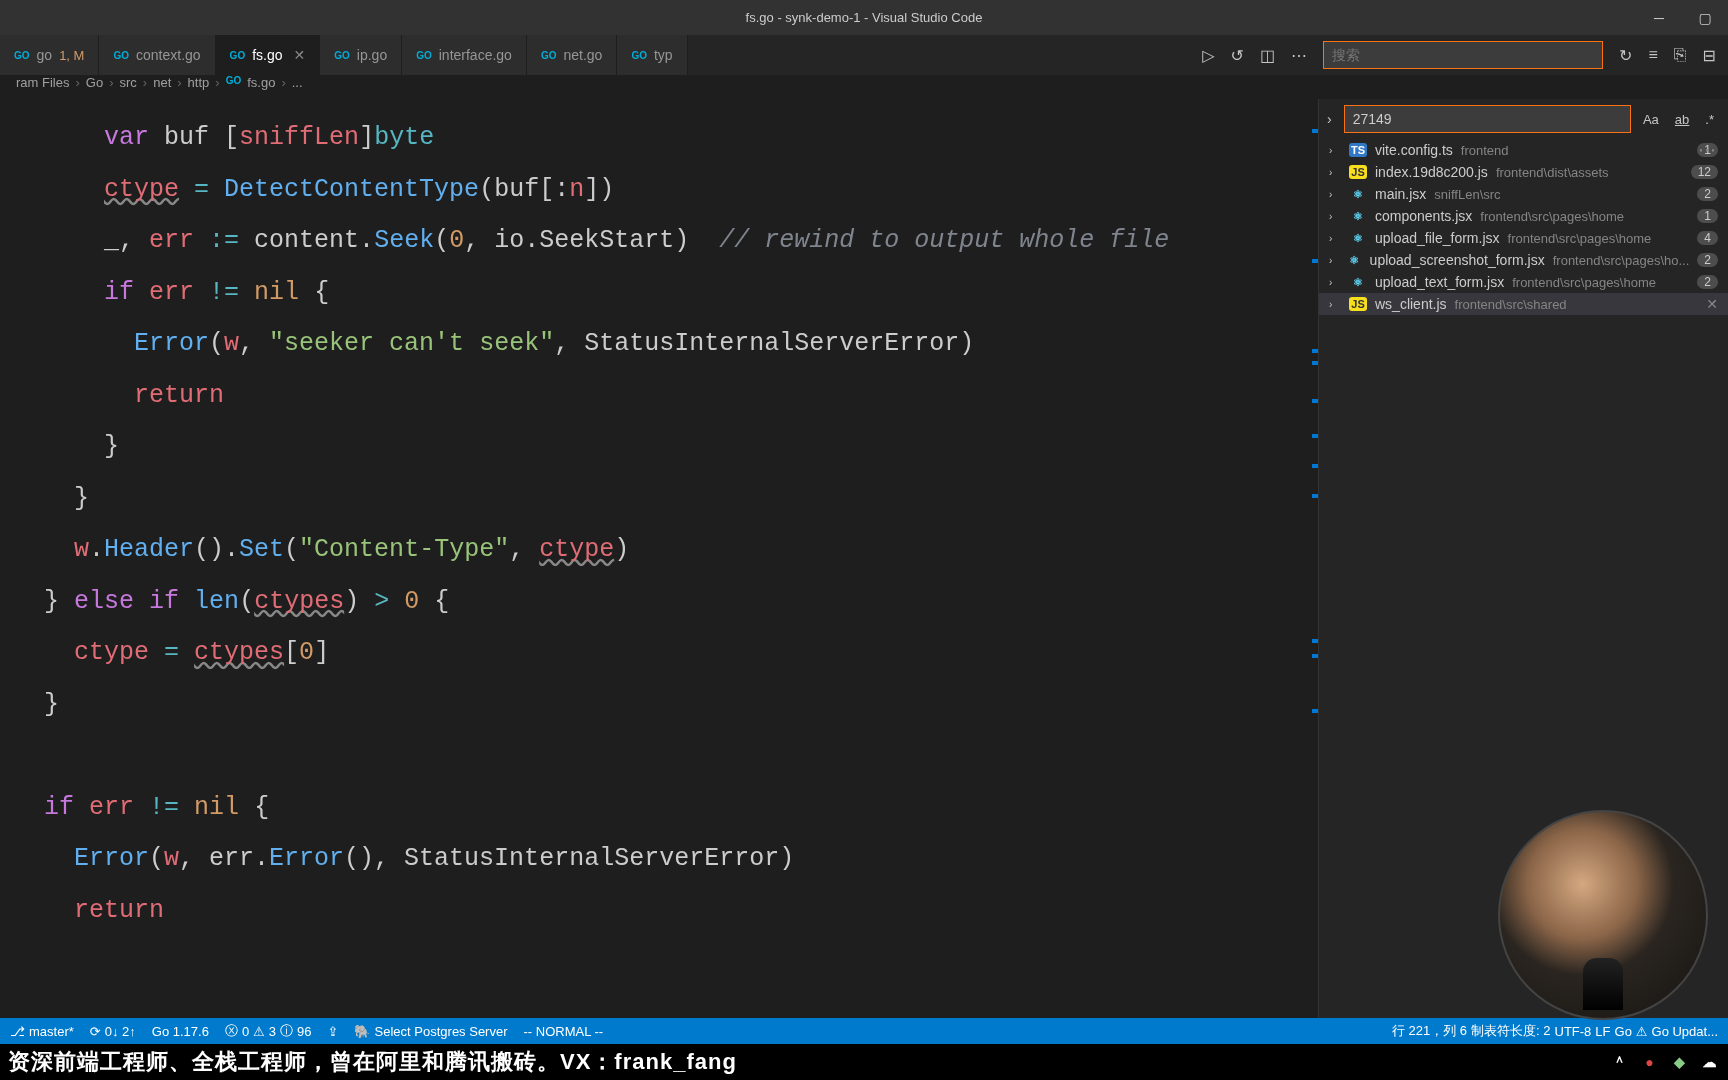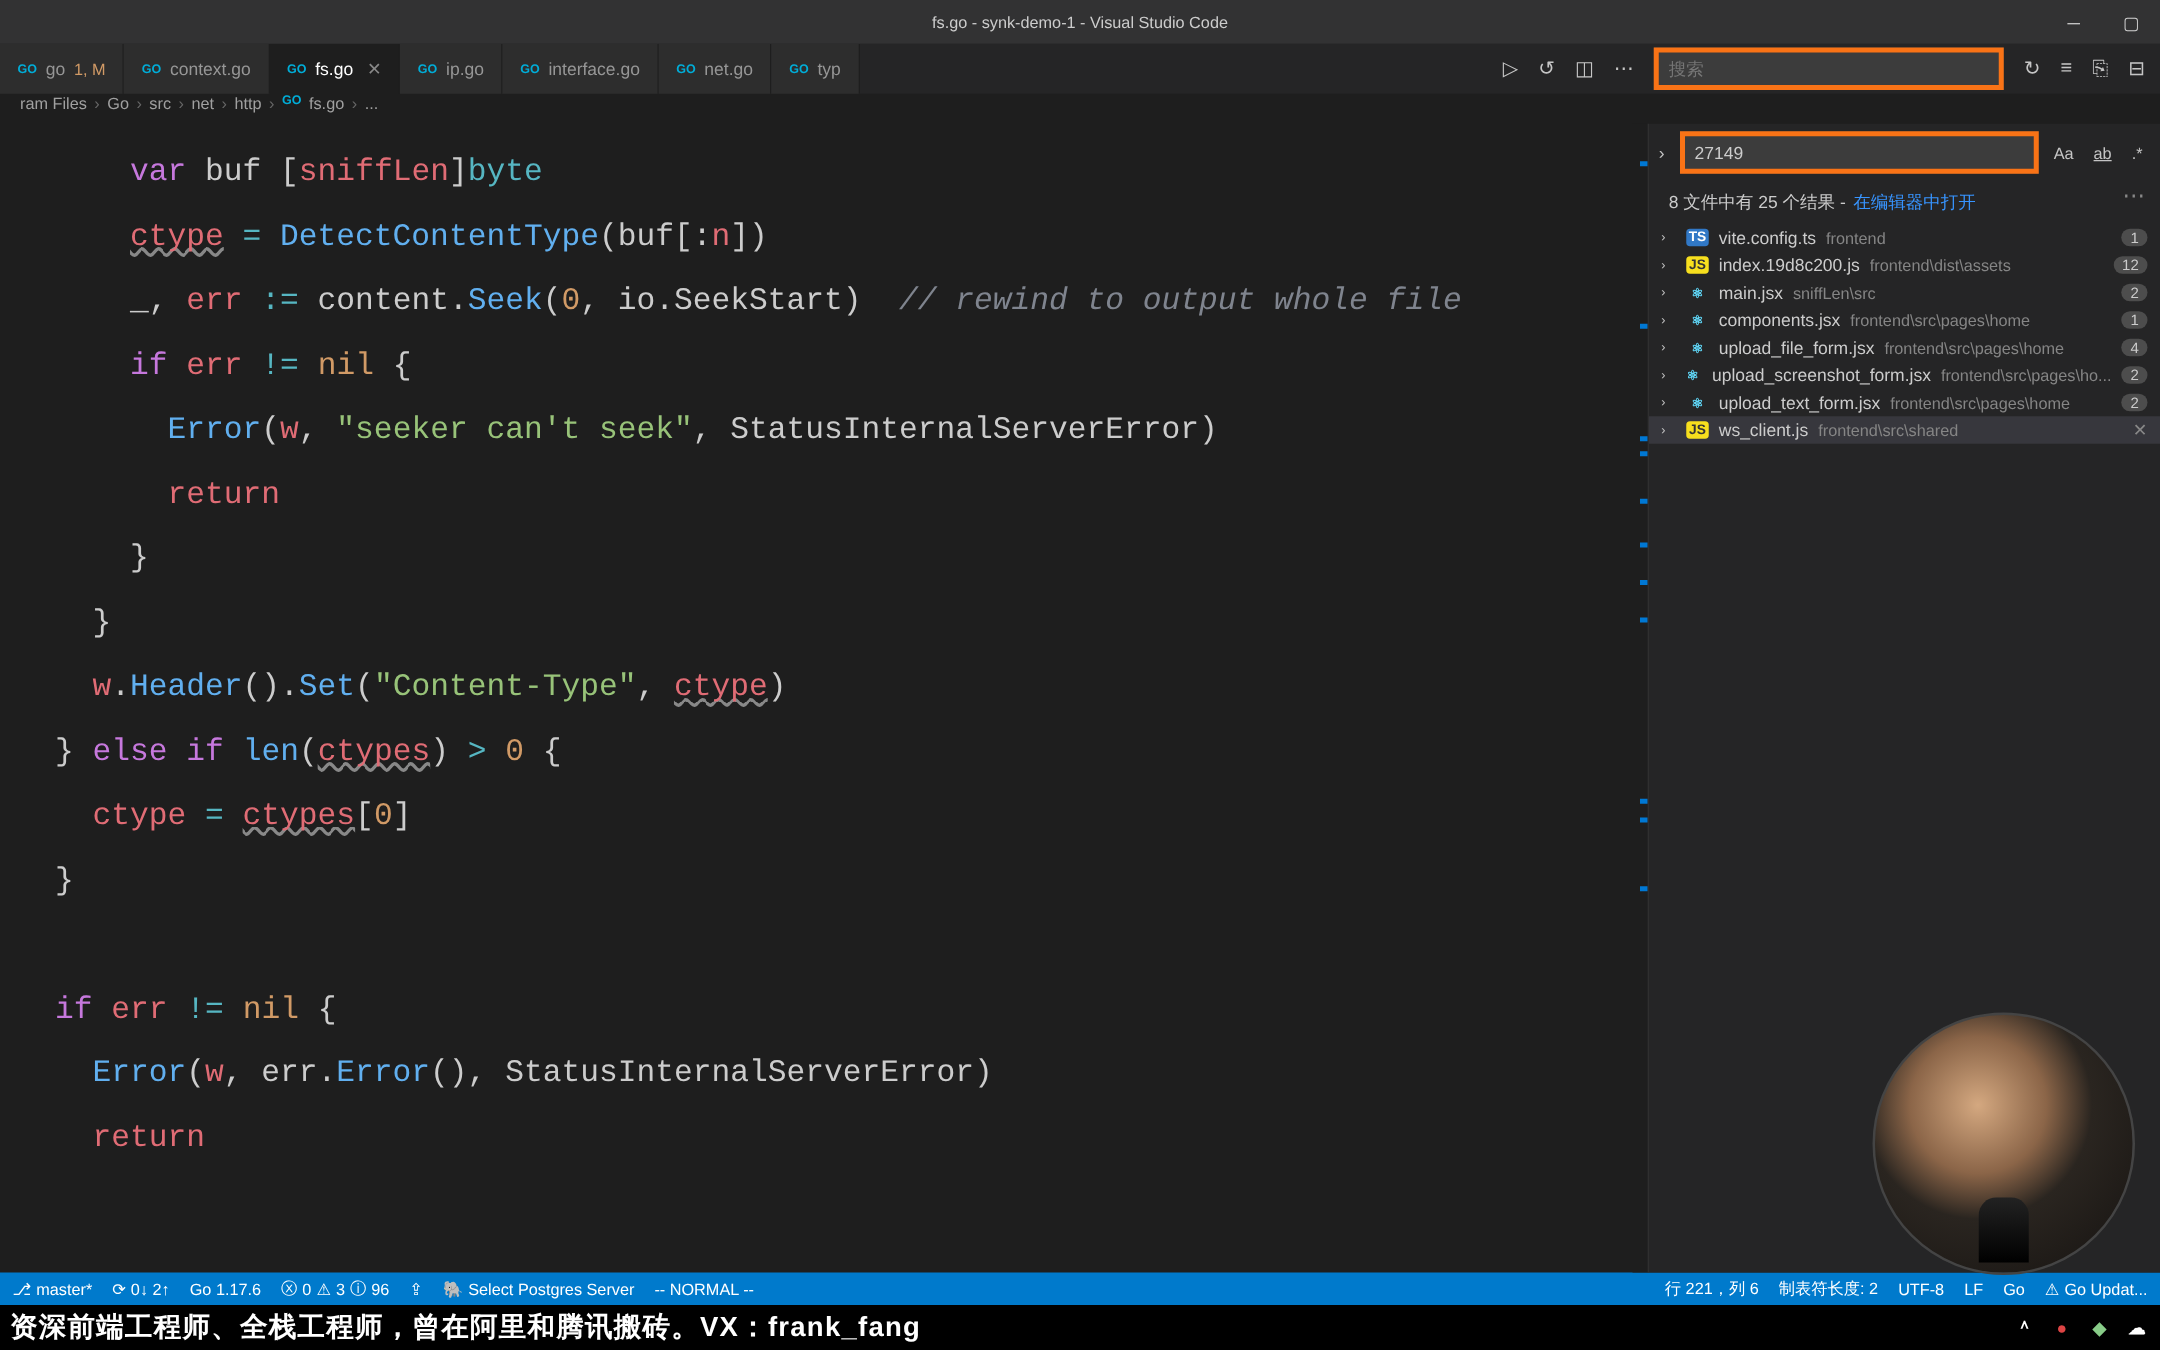--- a/index.html
+++ b/index.html
@@ -100,21 +100,21 @@
 .search-box-row {
   display: flex;
   align-items: center;
   padding: 6px 10px 6px 4px;
   gap: 8px;
 }
 .search-chev { color: #c5c5c5; font-size: 14px; padding: 4px; }
 .search-input {
   flex: 1;
   background: #3c3c3c;
-  border: 4px solid #f97316;
+  border: 1px solid #f97316;
   color: #cccccc;
   padding: 5px 8px;
   font-size: 14px;
   font-family: inherit;
 }
 .search-opts { display: flex; gap: 8px; color: #c5c5c5; font-size: 13px; }
 .search-opts span { padding: 2px 4px; cursor: pointer; }
 .search-opts .u { text-decoration: underline; }
 .search-summary { padding: 8px 16px; font-size: 14px; color: #cccccc; display: flex; align-items: center; gap: 6px;}
 .search-summary .link { color: #3794ff; cursor: pointer; }
@@ -153,21 +153,21 @@
 .statusbar {
   height: 26px;
   background: #007acc;
   display: flex;
   align-items: center;
   font-size: 13px;
   color: #ffffff;
   padding: 0 10px;
   gap: 16px;
 }
-.statusbar .right { margin-left: auto; display: flex; gap: 16px;}
+.statusbar .right { margin-left: auto; display: flex; gap: 4px;}
 .statusbar .item { display: flex; align-items: center; gap: 4px; cursor: pointer;}
 .subtitle {
   height: 36px;
   background: #000;
   color: #fff;
   font-size: 22px;
   font-weight: bold;
   display: flex;
   align-items: center;
   padding: 0 8px;
@@ -319,24 +319,20 @@
       <input class="search-input" value="27149" style="">
       <div class="search-opts">
         <span>Aa</span>
         <span class="u">ab</span>
         <span>.*</span>
       </div>
     </div>
     <div style="position:relative">
       <span class="more-dots">⋯</span>
     </div>
-    <div class="search-summary">
-      <span>8 文件中有 25 个结果 - </span>
-      <span class="link">在编辑器中打开</span>
-    </div>
     <div class="search-results" id="results">
         <div class="result-file">
           <span class="chev">›</span>
           <span class="ficon ts">TS</span>
           <span class="fname">vite.config.ts</span> 
           <span class="fpath">frontend</span>
           <span class="count">1</span>
         </div>
         <div class="result-file">
           <span class="chev">›</span>

